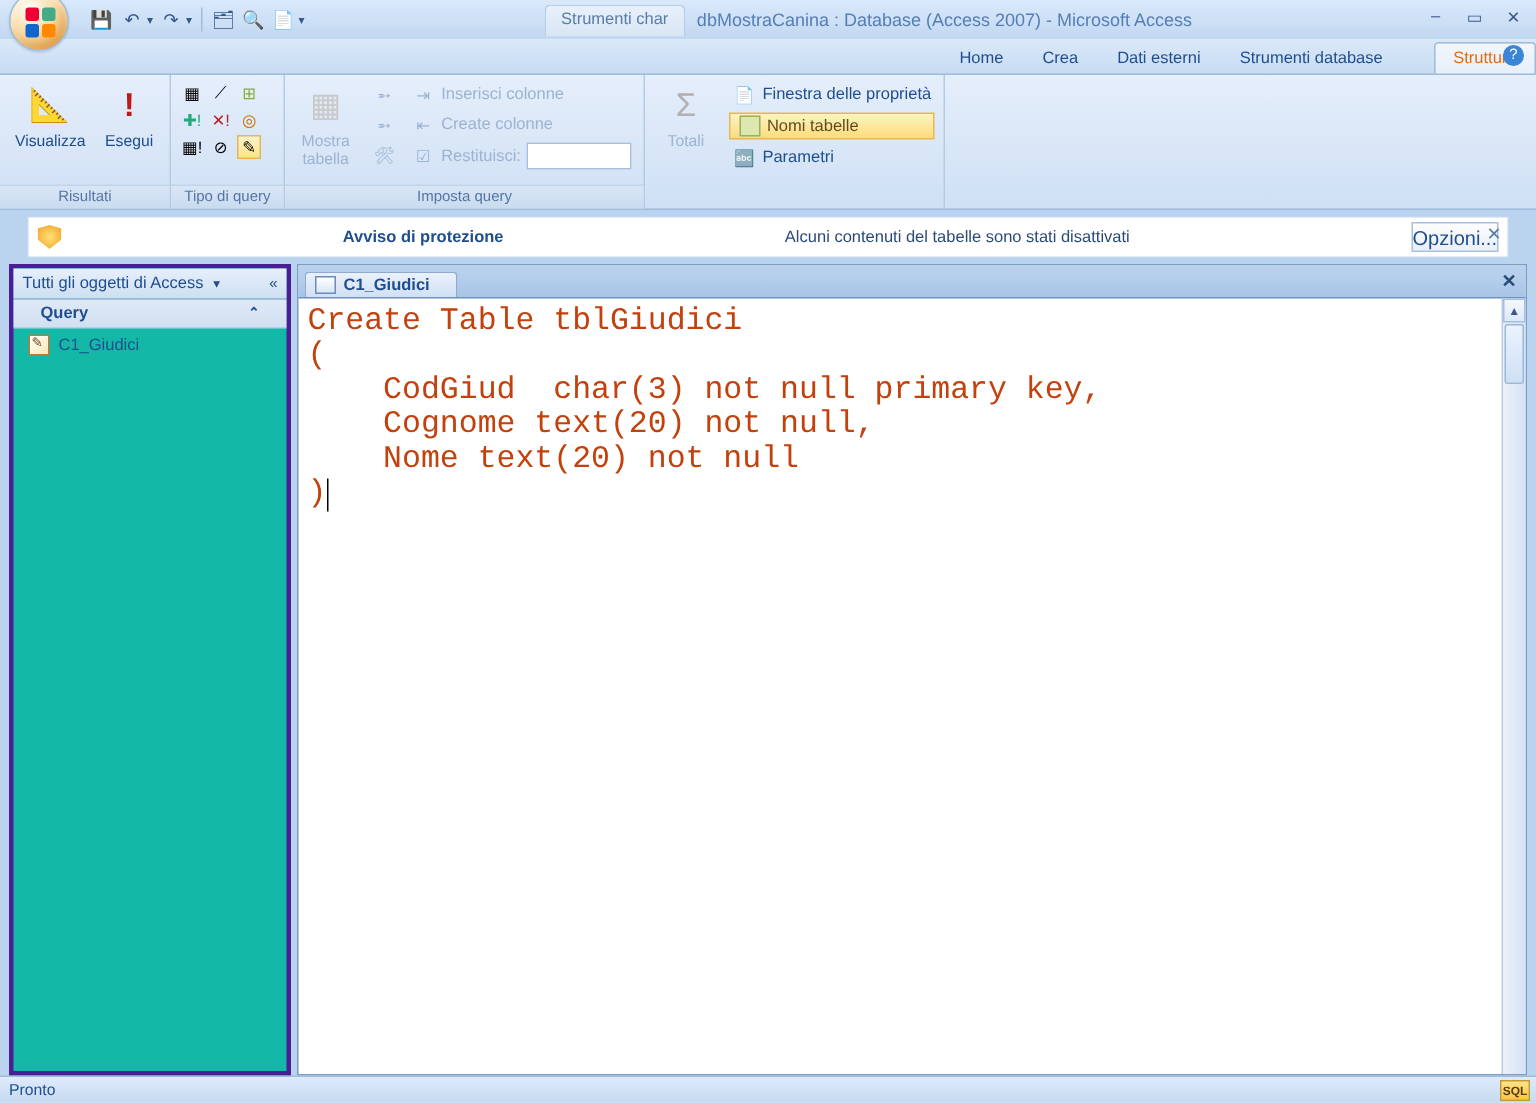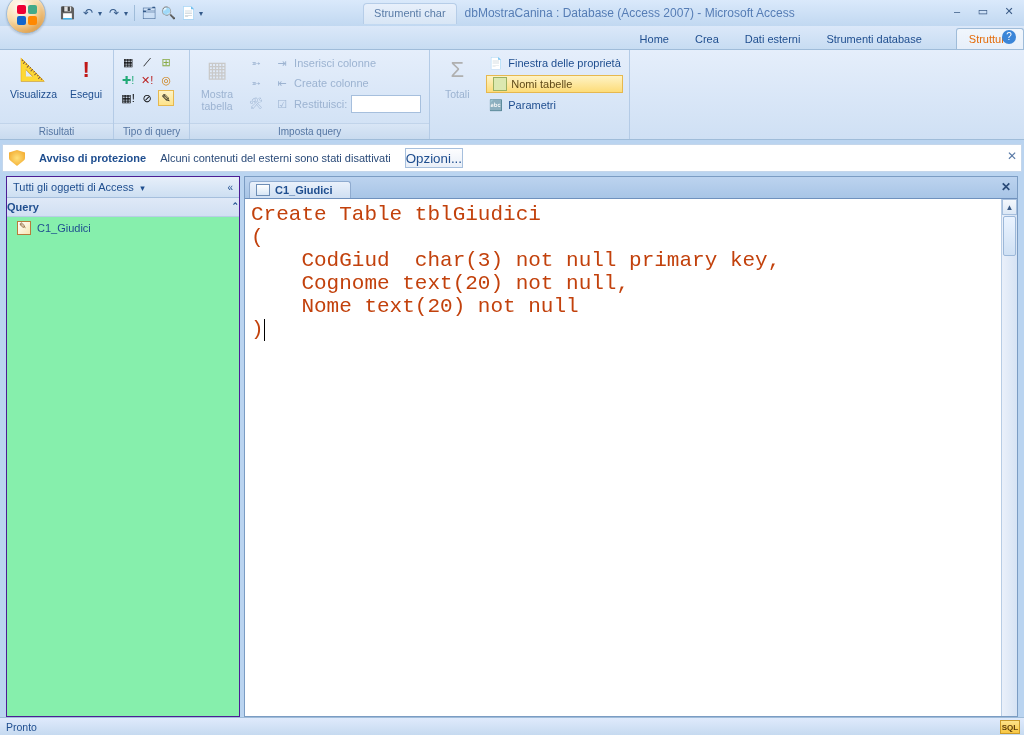--- a/index.html
+++ b/index.html
@@ -40,34 +40,34 @@
     .small-ico { width: 16px; height: 16px; display: inline-flex; align-items: center; justify-content: center; font-size: 11px; border: 1px solid transparent; }
     .small-ico.sel { background: linear-gradient(#fef4c7,#fde38a); border: 1px solid #e6b84f; }
     .row-btn { display: flex; align-items: center; gap: 4px; color: #1f4e8f; font-size: 11px; padding: 1px 2px; }
     .row-btn.disabled { color: #9cb3d1; }
     .row-btn .ico { width: 16px; height: 16px; display: inline-flex; align-items: center; justify-content: center; }
     .combo { height: 18px; width: 70px; background: #fff; border: 1px solid #a6bfdd; }
     .yellow-btn { background: linear-gradient(#fef3c5,#fddc79); border: 1px solid #e6b84f; padding: 1px 6px; color: #614b1a; font-size: 11px; display: flex; align-items: center; gap: 4px; }
     .yellow-btn .ico { width: 14px; height: 14px; background: #dce8b0; border: 1px solid #9ab060; }
 
     
-    .secbar { height: 28px; background: #fff; border: 1px solid #c4d6eb; margin: 4px 2px 0; display: flex; align-items: center; padding: 0 6px; gap: 14px; color: #2a4a78; position: relative; }
+    .secbar { height: 28px; background: #fff; border: 1px solid #c4d6eb; margin: 4px 18px 0; display: flex; align-items: center; padding: 0 6px; gap: 26px; color: #2a4a78; position: relative; justify-content: space-between; }
     .shield { width: 16px; height: 16px; background: radial-gradient(#ffe07a,#f0a020); border-radius: 0 0 50% 50%; clip-path: polygon(50% 0, 100% 15%, 100% 60%, 50% 100%, 0 60%, 0 15%); }
     .sec-strong { font-weight: bold; color: #1f4e8f; }
     .sec-msg { color: #2a4a78; }
     .sec-opt { height: 20px; padding: 0 0; background: linear-gradient(#fdfdfe,#e9eff8); border: 1px solid #a6bfdd; color: #1f4e8f; }
     .sec-close { position: absolute; right: 4px; top: 4px; color: #5a7aa6; font-size: 12px; }
 
     
     .main { display: flex; position: absolute; top: 176px; bottom: 18px; left: 6px; right: 6px; gap: 4px; }
-    .navpane { width: 234px; border: 1px solid #4c1d95; background: #86efac; display: flex; flex-direction: column; }
+    .navpane { width: 188px; border: 3px solid #4c1d95; background: #14b8a6; display: flex; flex-direction: column; }
     .nav-hdr { background: linear-gradient(#e7effa,#cddff2); border-bottom: 1px solid #a6bfdd; padding: 4px 6px; display: flex; justify-content: space-between; align-items: center; color: #1f4e8f; font-size: 11px; }
     .nav-hdr .dd { font-size: 9px; color: #1f4e8f; margin-left: 4px; }
     .nav-hdr .collapse { font-size: 10px; color: #1f4e8f; }
-    .nav-group-hdr { background: linear-gradient(#dfe9f7,#d1e0f2); border-bottom: 1px solid #b8cde5; padding: 3px 0; color: #1f4e8f; font-weight: bold; font-size: 11px; display: flex; justify-content: space-between; }
+    .nav-group-hdr { background: linear-gradient(#dfe9f7,#d1e0f2); border-bottom: 1px solid #b8cde5; padding: 3px 18px; color: #1f4e8f; font-weight: bold; font-size: 11px; display: flex; justify-content: space-between; }
     .nav-item { display: flex; align-items: center; gap: 6px; padding: 4px 10px; color: #1f4e8f; font-size: 11px; }
     .nav-item .qicon { width: 14px; height: 14px; border: 1px solid #b87a3a; background: linear-gradient(135deg,#fff,#f8e6b2); position: relative; }
     .nav-item .qicon::after { content: '✎'; position: absolute; font-size: 9px; top: -1px; left: 1px; color: #7a4a1a; }
 
     .docpane { flex: 1; border: 1px solid #7b9cc3; background: #fff; display: flex; flex-direction: column; position: relative; }
     .doc-tabs { height: 22px; background: linear-gradient(#bcd3ef,#a8c5e6); display: flex; align-items: flex-end; border-bottom: 1px solid #6f91bd; position: relative; }
     .doc-tab { background: linear-gradient(#eaf1fb,#d0e0f3); border: 1px solid #8fabcf; border-bottom: none; border-radius: 3px 3px 0 0; margin-left: 4px; padding: 2px 18px 2px 6px; font-size: 11px; color: #1f4e8f; display: flex; align-items: center; gap: 5px; font-weight: bold; }
     .doc-tab .ico { width: 14px; height: 12px; background: linear-gradient(#fff,#d8e6f5); border: 1px solid #6d8db5; }
     .doc-close { position: absolute; right: 6px; top: 3px; color: #2a4a78; font-size: 12px; font-weight: bold; }
     .sql-area { flex: 1; padding: 4px 6px; font-family: "Courier New", monospace; font-size: 21px; color: #c2410c; white-space: pre; overflow: auto; position: relative; }
@@ -216,21 +216,21 @@
             <span>Parametri</span>
           </div>
       </div>
     </div>
   </div>
 </div>
 
 <div class="secbar">
   <span class="shield"></span>
   <span class="sec-strong">Avviso di protezione</span>
-  <span class="sec-msg">Alcuni contenuti del esterni sono stati disattivati</span>
+  <span class="sec-msg">Alcuni contenuti del tabelle sono stati disattivati</span>
   <button class="sec-opt">Opzioni...</button>
   <span class="sec-close">✕</span>
 </div>
 
 <div class="main">
   <div class="navpane">
     <div class="nav-hdr">
       <span><span>Tutti gli oggetti di Access</span><span class="dd"> ▾</span></span>
       <span class="collapse">«</span>
     </div>

